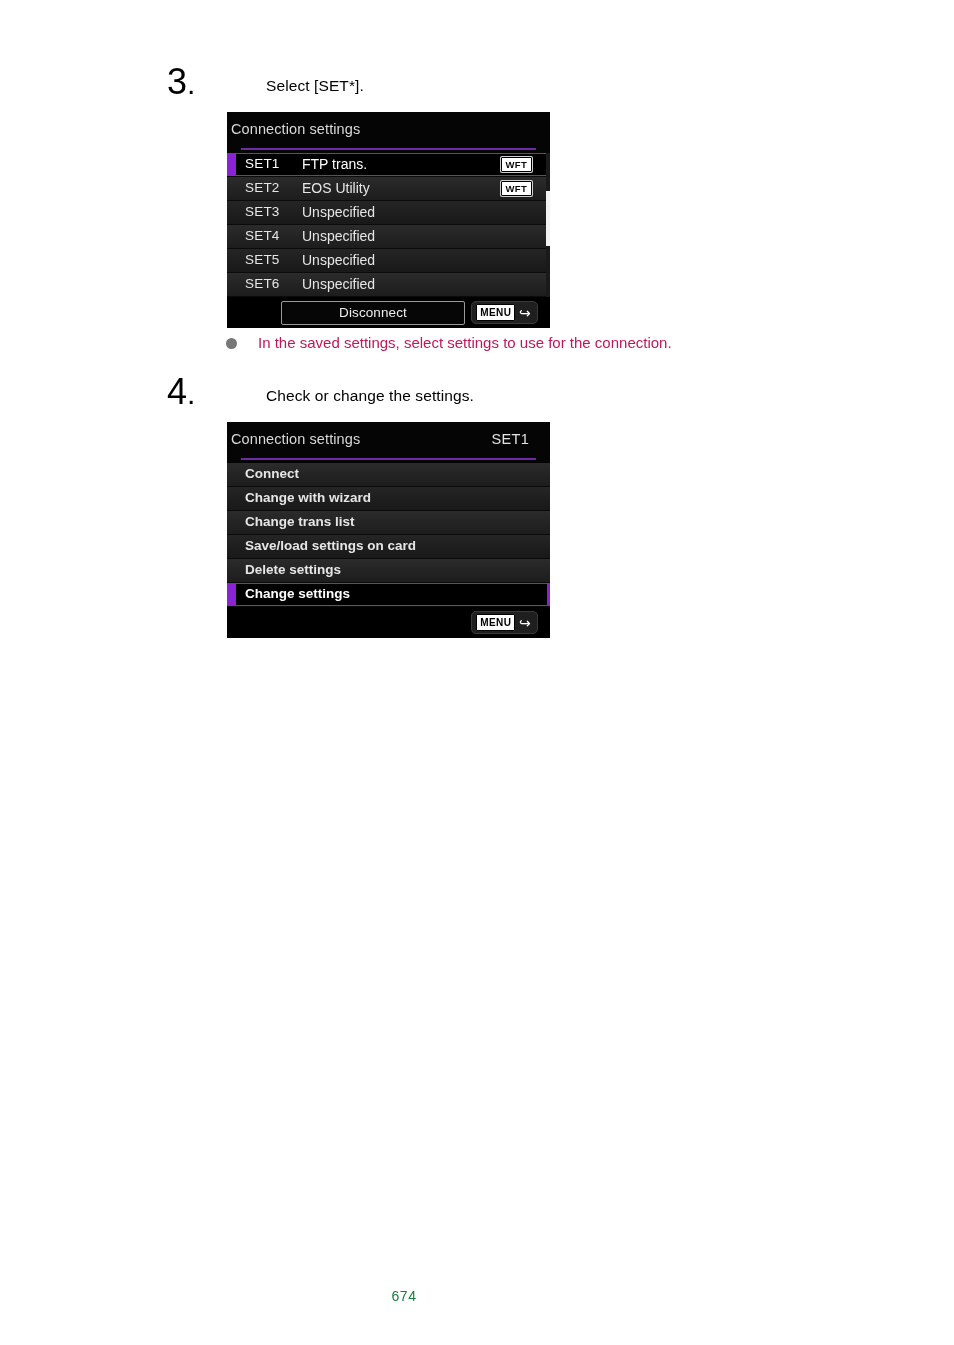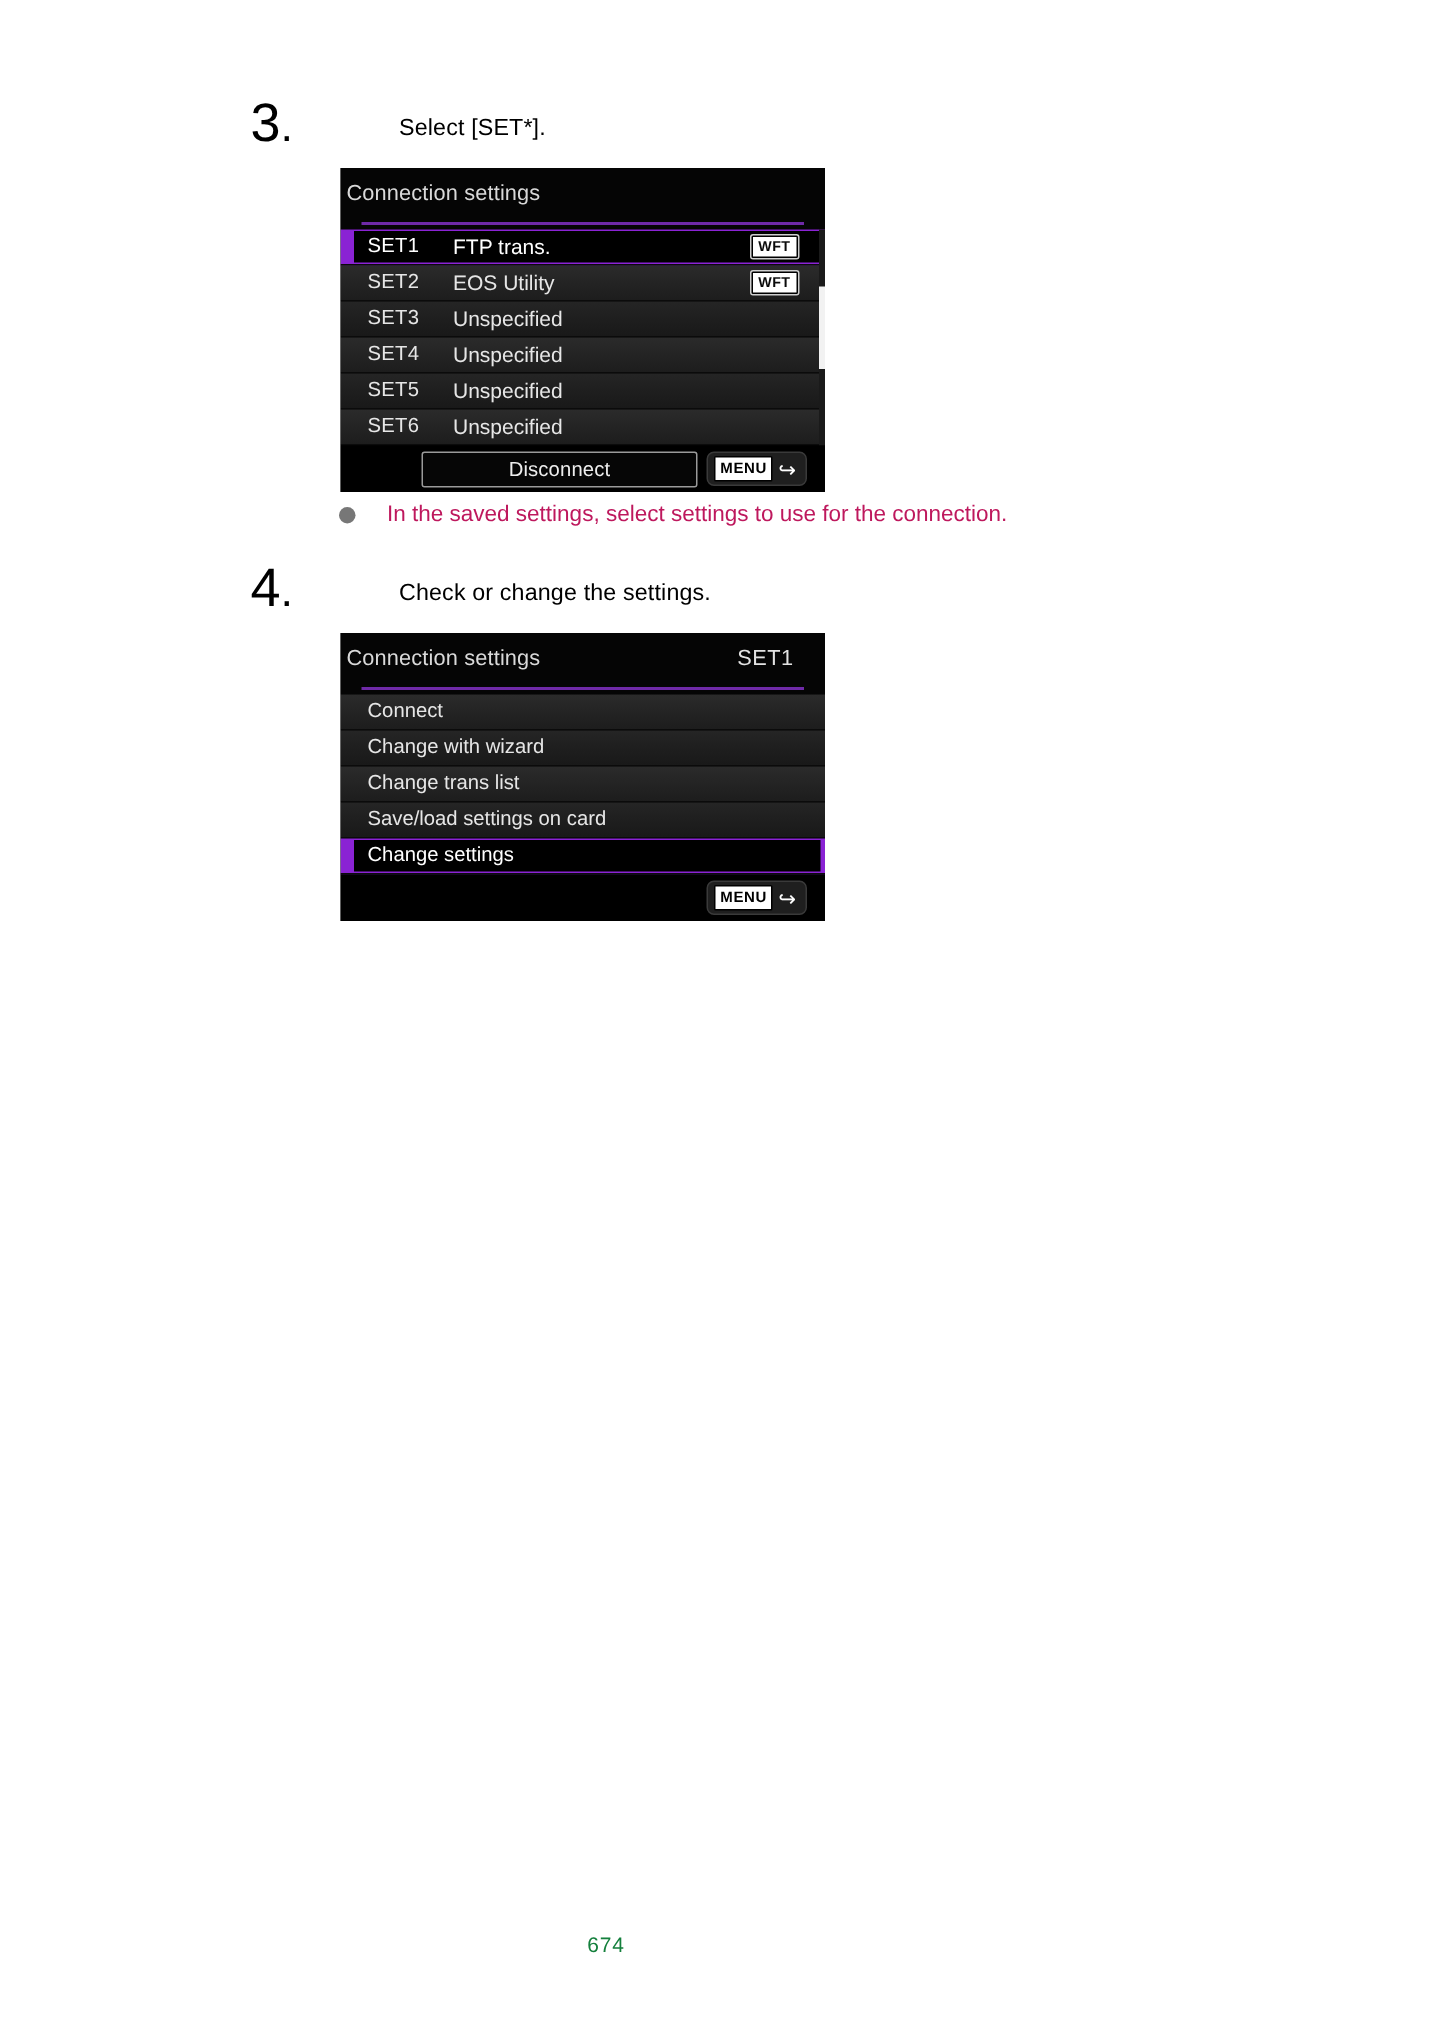--- a/index.html
+++ b/index.html
@@ -118,20 +118,21 @@
     font-size: 14px;
     color: #e6e6e6;
     letter-spacing: 0px;
   }
   .cam-row .col-single {
     position: absolute;
     left: 18px;
     top: 3px;
     font-size: 13.5px;
     color: #e6e6e6;
+    font-weight: bold;
   }
 
   
   .cam-row.sel {
     background: #8a23d4;
     border-bottom: 1px solid #0b0b0b;
   }
   .cam-row.sel .plate {
     position: absolute;
     left: 9px;
@@ -368,20 +369,23 @@
     </div>
 
     <div class="cam-row">
       <div class="col-single">Change trans list</div>
     </div>
 
     <div class="cam-row alt">
       <div class="col-single">Save/load settings on card</div>
     </div>
 
+    <div class="cam-row">
+      <div class="col-single">Delete settings</div>
+    </div>
 
     <div class="cam-row sel">
       <div class="plate"></div>
       <div class="col-single">Change settings</div>
     </div>
   </div>
 
   <div class="cam-footer">
     <div class="menu-pill">
       <span class="menu-word">MENU</span>

